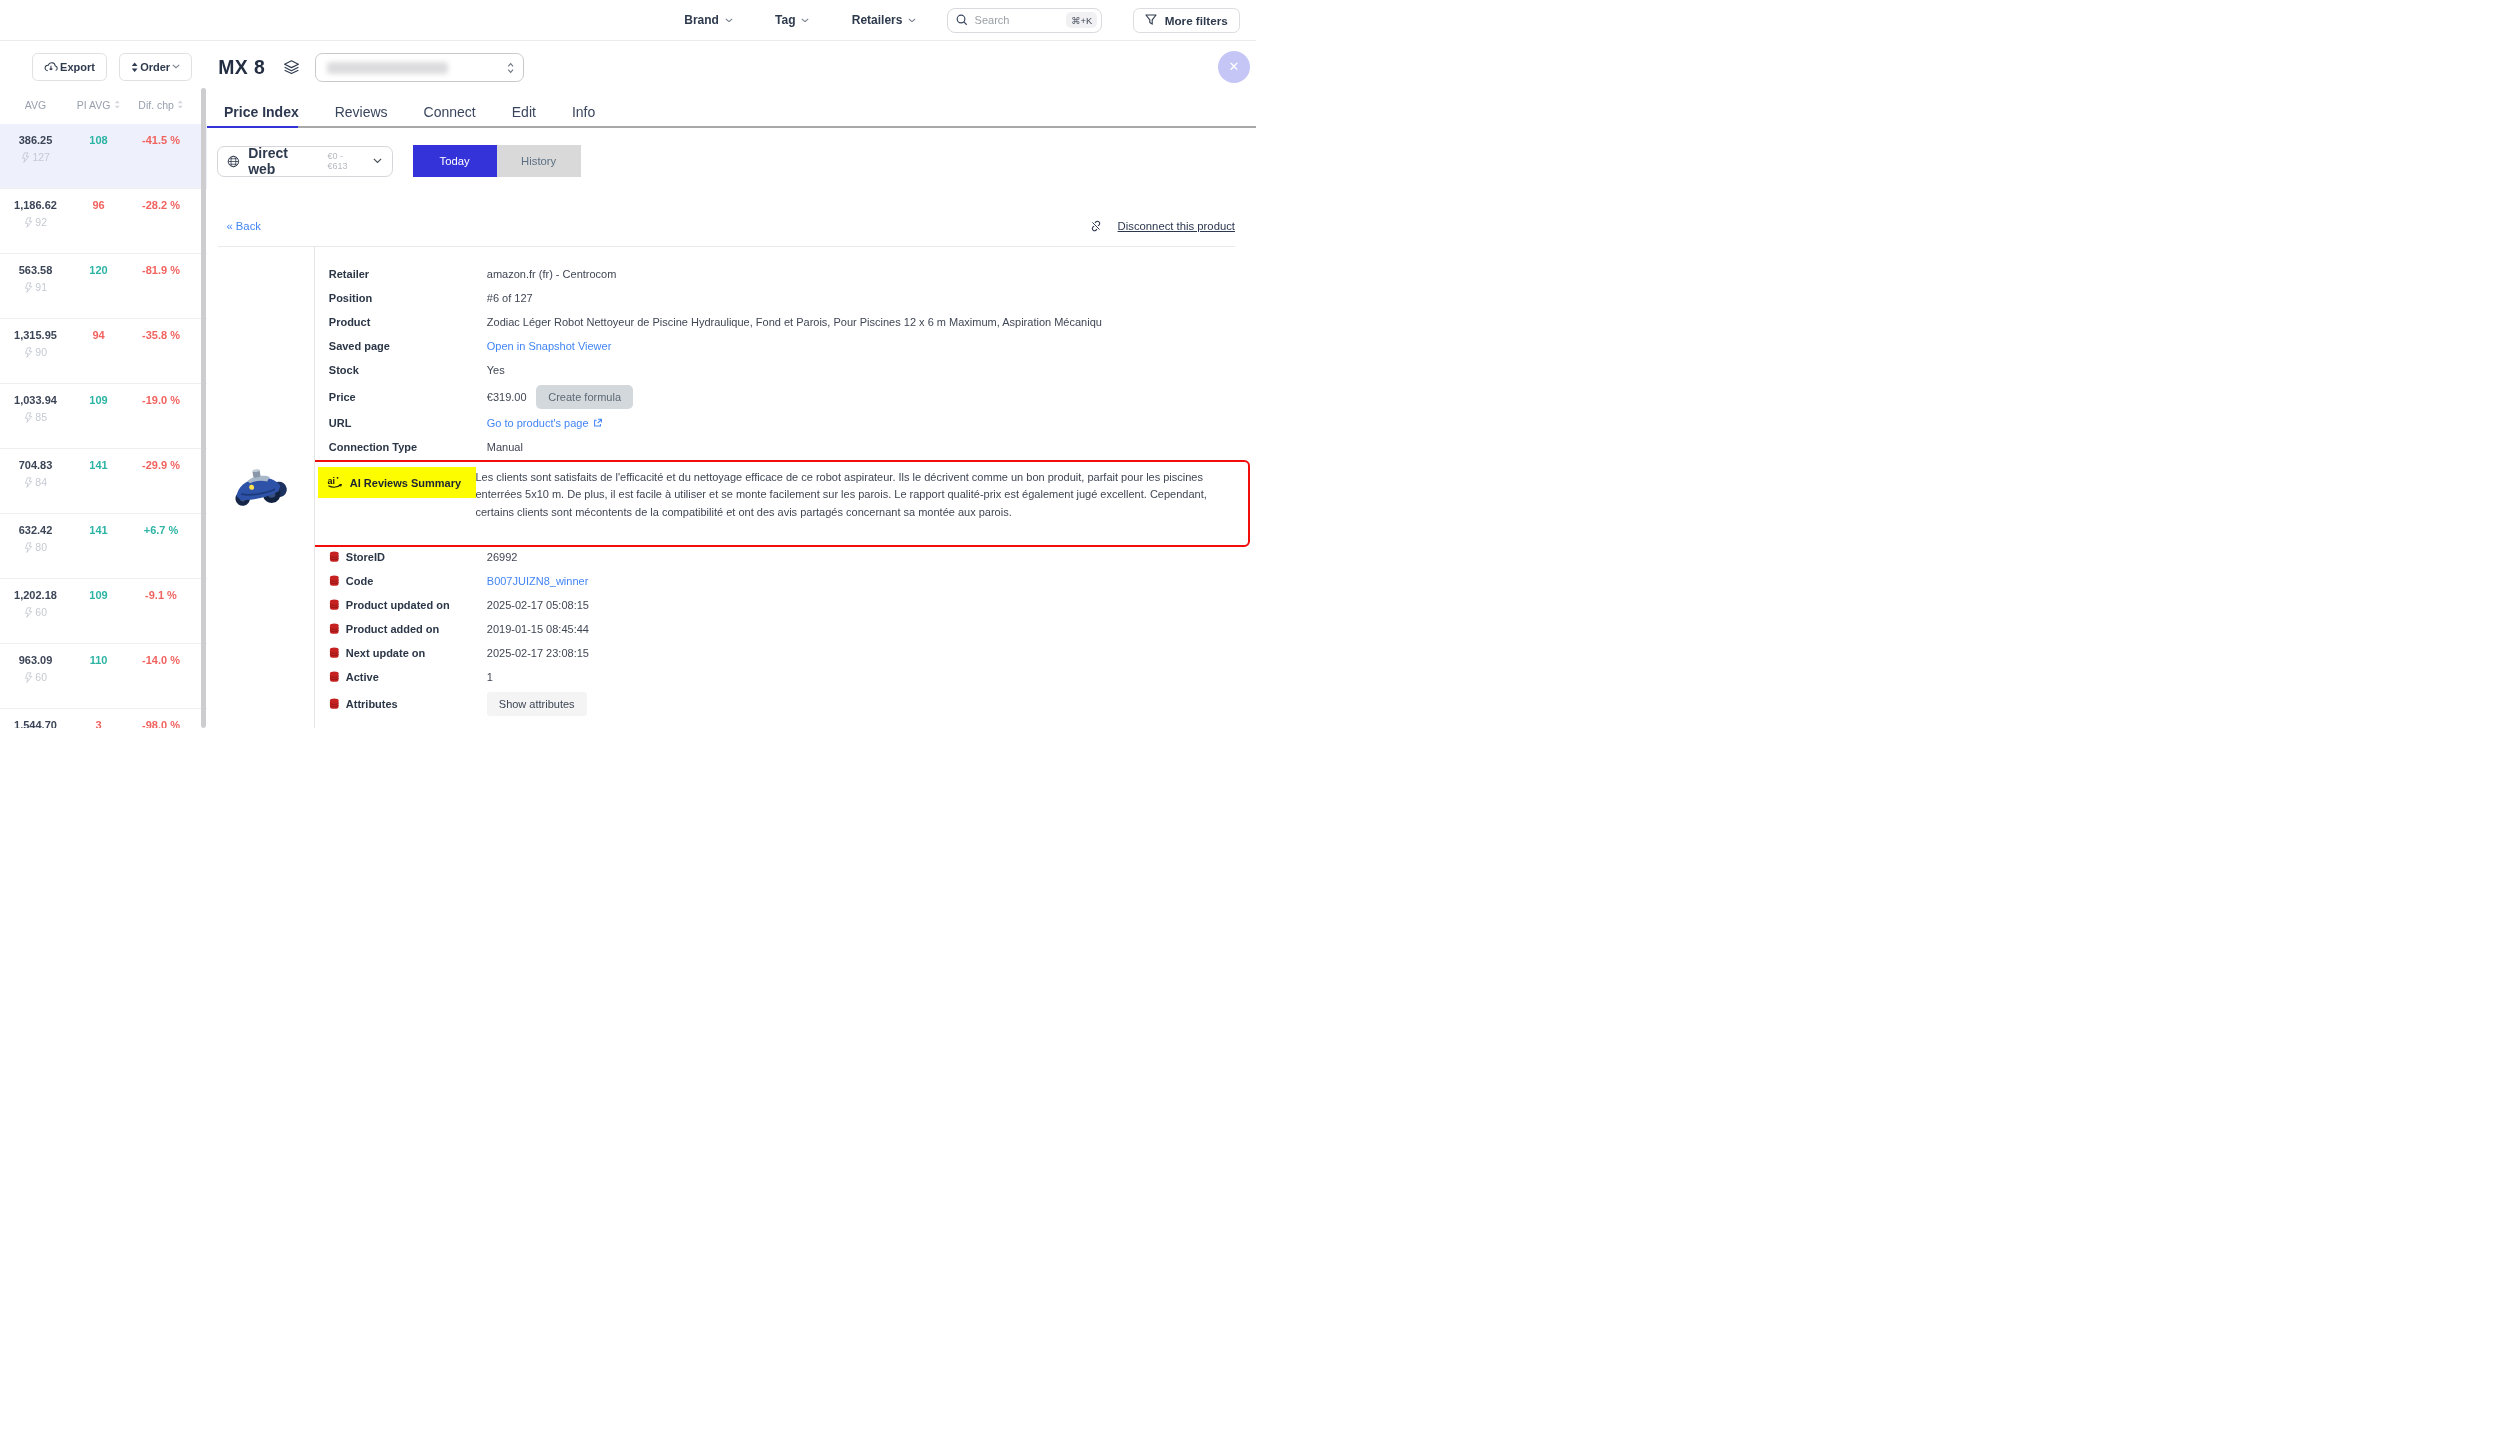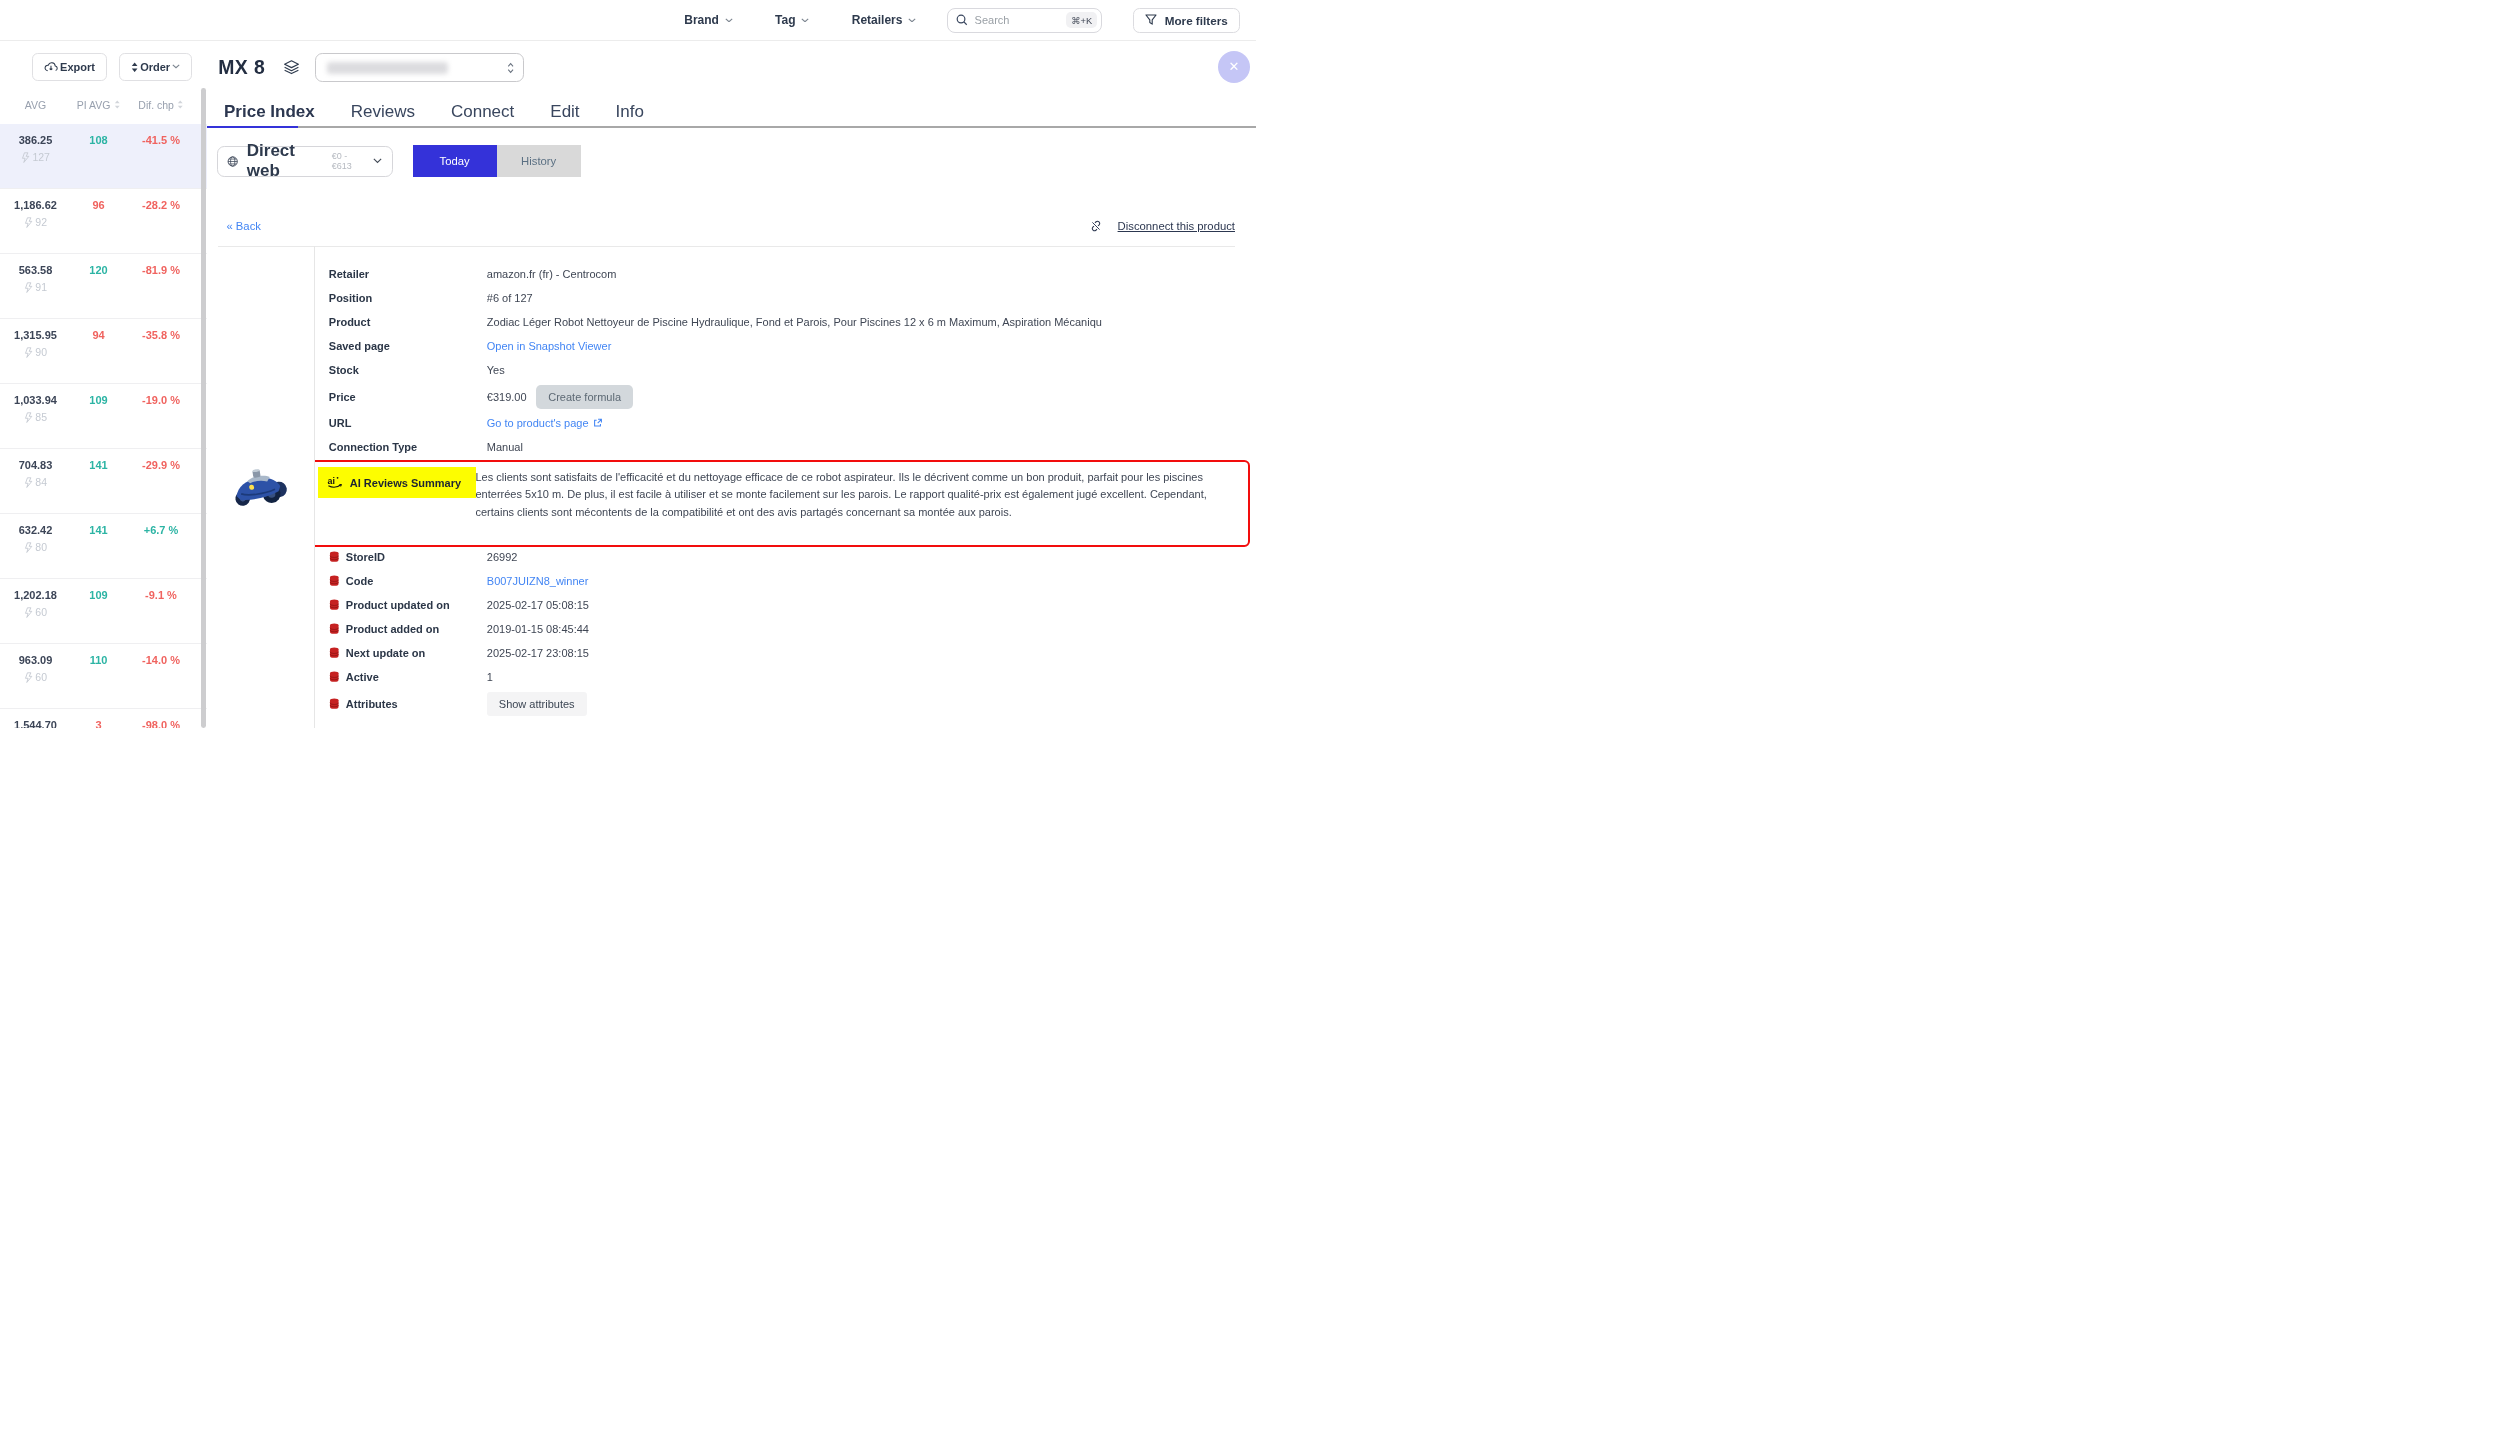--- a/index.html
+++ b/index.html
@@ -59,29 +59,29 @@
   .mx-title { font-size:19.4px; font-weight:bold; color:#232e42; letter-spacing:0.4px; }
   .layers { margin-left:18px; display:flex; }
   .prod-select { margin-left:14.6px; width:209px; height:29px; border:0.8px solid #c9c9cc;
     border-radius:7.3px; display:flex; align-items:center; padding:0 8px 0 11.3px;
     background:#fff; cursor:pointer; }
   .blurred { width:121px; height:12px; border-radius:3.2px; background:#dcdcdf; filter:blur(2.4px); }
   .prod-select .updown { margin-left:auto; display:flex; }
 
   .tabs { position:absolute; top:57px; left:0; right:0; height:30px; display:flex;
     align-items:center; gap:36px; padding-left:17px; border-bottom:2.4px solid #a8a8a8; }
-  .tab { font-size:17px; color:#39465e; cursor:pointer; white-space:nowrap; }
+  .tab { font-size:14px; color:#39465e; cursor:pointer; white-space:nowrap; }
   .tab.active { color:#2c3750; font-weight:bold; }
   .tab-accent { position:absolute; left:0; bottom:-2.4px; width:91px; height:2.4px;
     background:#3432d9; }
 
   .controls { position:absolute; top:104px; left:9.7px; display:flex; align-items:center; }
   .channel-select { display:flex; align-items:center; gap:8px; width:176px; height:31px;
     border:0.8px solid #d6d6da; border-radius:7.3px; padding:0 9.7px; cursor:pointer; background:#fff; }
-  .channel-label { font-size:17px; color:#2e3a4d; font-weight:bold; }
+  .channel-label { font-size:14px; color:#2e3a4d; font-weight:bold; }
   .channel-range { font-size:9px; color:#b5b9c0; margin-left:1.6px; }
   .channel-select .chev { margin-left:auto; display:flex; }
   .toggle { display:flex; margin-left:20px; height:32px; }
   .toggle .t-btn { width:84px; display:flex; align-items:center; justify-content:center;
     font-size:11.3px; cursor:pointer; border:none; }
   .t-today { background:#3432d9; color:#fff; }
   .t-history { background:#d9d9d9; color:#5b7083; }
 
   .backrow { position:absolute; top:179px; left:19.4px; right:21px; display:flex;
     justify-content:space-between; align-items:center; }

